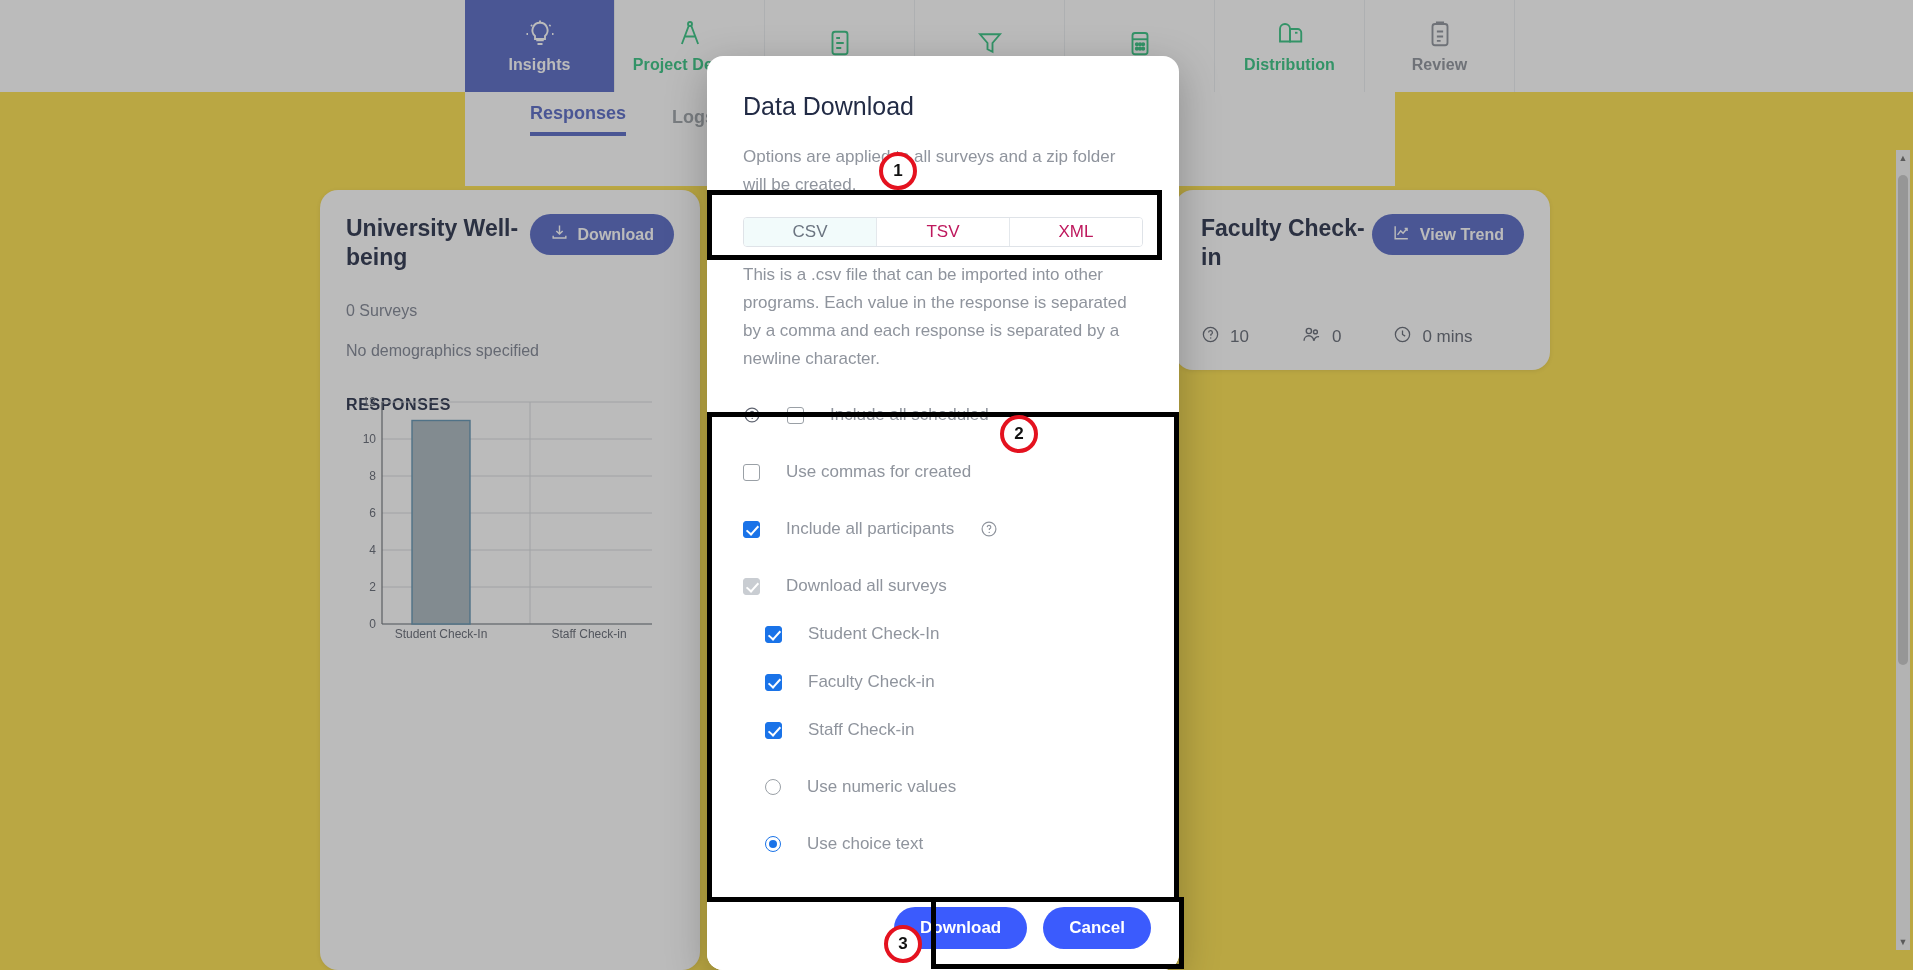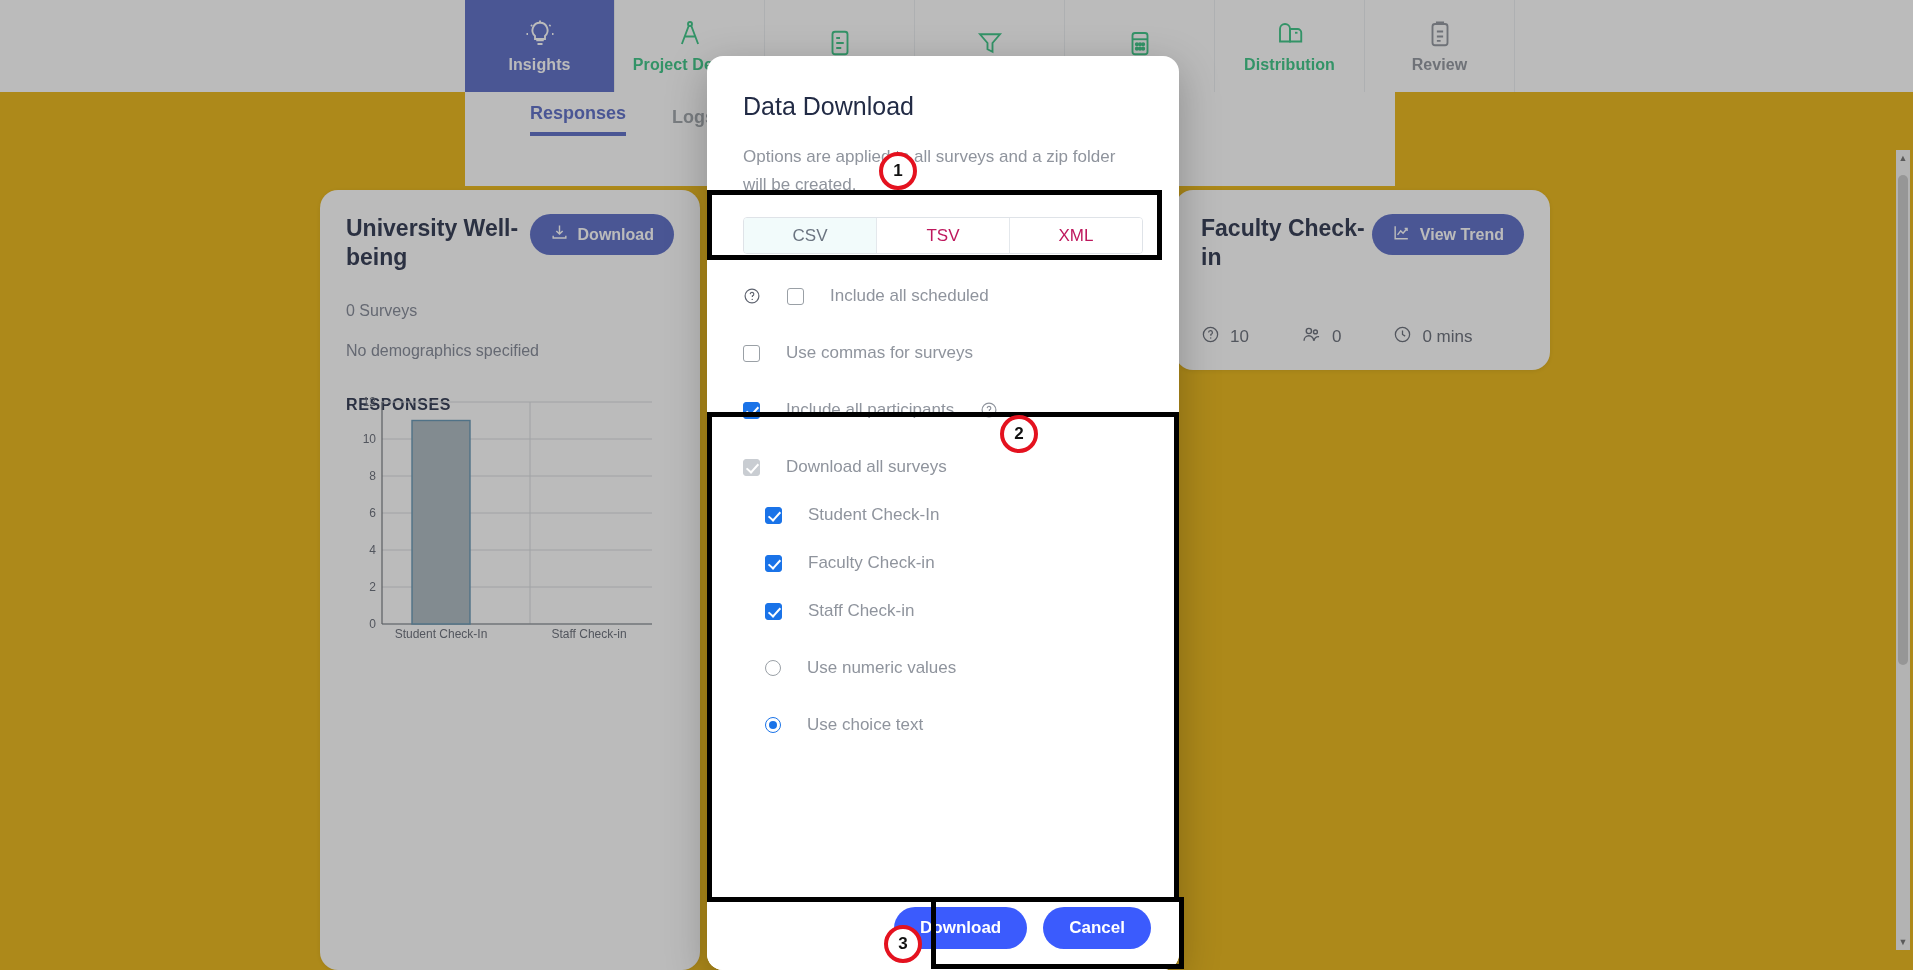--- a/index.html
+++ b/index.html
@@ -7,21 +7,21 @@
     width: 1913px; height: 970px;
     overflow: hidden;
     font-family: "Liberation Sans", sans-serif;
     background: #f0f0f0;
   }
   #root { position: relative; width: 1913px; height: 970px; background:#ffffff; }
 
   
   #backdrop {
     position:absolute; inset:0;
-    background:#eab308;
+    background:#fde047;
   }
   #dimmer {
     position:absolute; left:0; top:0; width:1913px; height:970px;
     background: rgba(60,60,60,0.35);
     z-index: 40;
   }
 
   
   .topnav {
     position:absolute; left:0; top:0; width:1913px; height:92px;
@@ -104,21 +104,21 @@
     z-index: 60;
     box-shadow: 0 12px 40px rgba(0,0,0,0.25);
     overflow:hidden;
   }
   .modal-title { margin:36px 0 0 36px; font-size:25px; color:#222b45; font-weight:400; }
   .modal-desc { margin:22px 36px 0 36px; font-size:17px; color:#8f949d; line-height:1.65; }
 
   .seg {
     margin:18px 36px 0 36px;
     display:flex; border:1px solid #dfe3e8; border-radius:4px; overflow:hidden;
-    height:37px;
+    height:30px;
     text-align:center;
   }
   .seg-item {
     flex:1; display:flex; align-items:center; justify-content:center;
     font-size:17px; color:#be185d; background:#ffffff;
     border-right:1px solid #e4e8ec; cursor:pointer;
   }
   .seg-item:last-child { border-right:none; }
   .seg-item.active { background:#f2fbfb; color:#6b7480; }
 
@@ -381,38 +381,39 @@
   <div id="modal">
     <div class="modal-title">Data Download</div>
     <div class="modal-desc">Options are applied to all surveys and a zip folder will be created.</div>
 
     <div class="seg">
       <div class="seg-item active">CSV</div>
       <div class="seg-item">TSV</div>
       <div class="seg-item">XML</div>
     </div>
 
+    <div class="fmt-desc">This is a .csv file that can be imported into other programs. Each value in the response is separated by a comma and each response is separated by a newline character.</div>
 
     <div class="options">
 
       <div class="opt-row">
         <span class="help-ic">
           <svg width="18" height="18" viewBox="0 0 24 24" fill="none" stroke="#5f6470" stroke-width="1.6">
             <circle cx="12" cy="12" r="9.2"></circle>
               <path d="M9.6 9.5a2.4 2.4 0 1 1 2.9 2.4v1.5"></path>
               <circle cx="12.3" cy="16.5" r=".95" fill="#5f6470" stroke="none"></circle>
           </svg>
         </span>
         <span class="cbx"></span>
         <span class="opt-label">Include all scheduled</span>
       </div>
 
       <div class="opt-row">
         <span class="cbx"></span>
-        <span class="opt-label">Use commas for surveys</span>
+        <span class="opt-label">Use commas for created</span>
       </div>
 
       <div class="opt-row">
         <span class="cbx checked"></span>
         <span class="opt-label">Include all participants</span>
         <span class="help-ic">
           <svg width="18" height="18" viewBox="0 0 24 24" fill="none" stroke="#8f949d" stroke-width="1.6">
             <circle cx="12" cy="12" r="9.2"></circle>
               <path d="M9.6 9.5a2.4 2.4 0 1 1 2.9 2.4v1.5"></path>
               <circle cx="12.3" cy="16.5" r=".95" fill="#8f949d" stroke="none"></circle>

